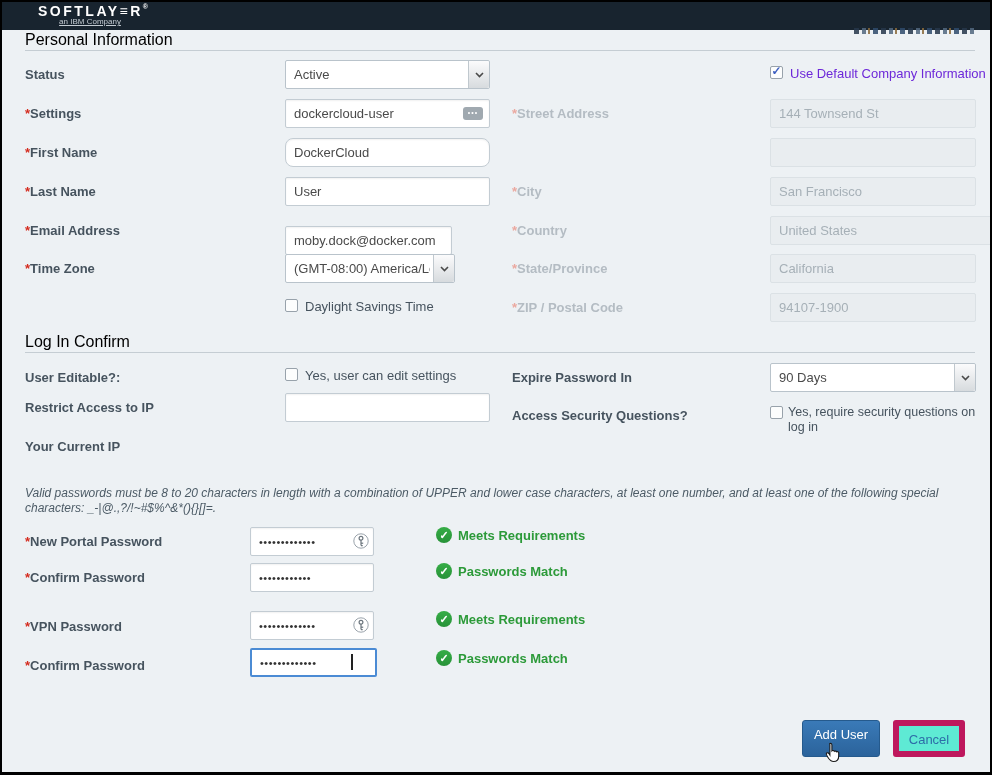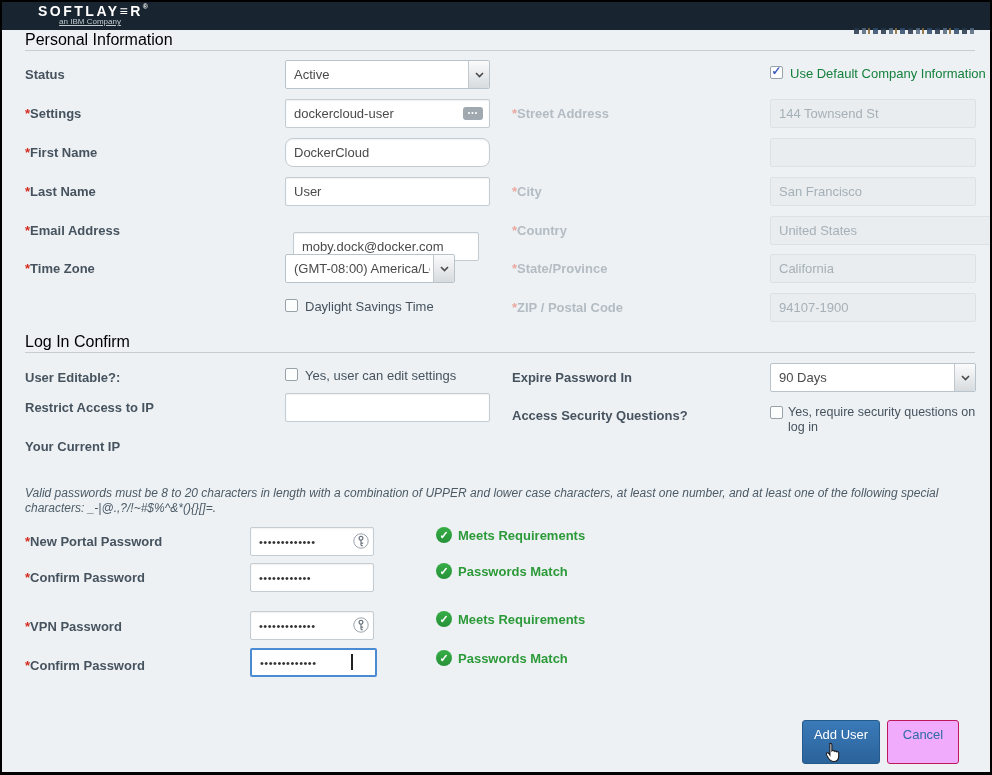--- a/index.html
+++ b/index.html
@@ -52,23 +52,23 @@
   .badge { position:absolute; width:20px; height:13px; background:#a0a9b0; border-radius:3px; color:#fff;
            font-size:7px; line-height:12px; letter-spacing:1px; text-align:center; cursor:pointer; }
   .keyicon { position:absolute; width:16px; height:16px; cursor:pointer; }
   .caret { position:absolute; width:1.5px; height:16px; background:#222; }
   .note { position:absolute; font-size:12px; font-style:italic; color:#4c5b66; line-height:15px; }
   .gc { position:absolute; width:16px; height:16px; border-radius:50%; background:linear-gradient(#36ad46,#279238);
         color:#fff; font-size:11px; font-weight:bold; line-height:16px; text-align:center; }
   .gt { position:absolute; font-size:13px; font-weight:bold; color:#2c9a39; white-space:nowrap; }
 
   
-  .btn { position:absolute; height:44px; border-radius:3px; font-size:13px; text-align:center; line-height:27px; cursor:pointer; }
+  .btn { position:absolute; height:37px; border-radius:3px; font-size:13px; text-align:center; line-height:27px; cursor:pointer; }
   .btn-add { background:linear-gradient(#3a7ab8,#2b639b); border:1px solid #255a8d; color:#fff; }
-  .btn-cancel { background:#f0abfc; border:1px solid #be185d; color:#2d6ca8; }
+  .btn-cancel { background:#5eead4; border:6px solid #be185d; color:#2d6ca8;margin-left:6px; }
   .cursor-icon { position:absolute; z-index:7; }
 </style>
 </head>
 <body>
 
 <div class="frame">
 <div class="page">
 
   <div class="topbar">
     <div class="logo">
@@ -95,39 +95,39 @@
   <input class="inp" style="left: 283px; top: 97px; width: 205px; padding-right: 30px;" value="dockercloud-user">
   <span class="badge" style="left:461px;top:105px">•••</span>
 
   <span class="lbl" style="left:23px;top:143px"><span class="req">*</span><span>First Name</span></span>
   <input class="inp" style="left: 283px; top: 136px; width: 205px; border-radius: 8px;" value="DockerCloud">
 
   <span class="lbl" style="left:23px;top:182px"><span class="req">*</span><span>Last Name</span></span>
   <input class="inp" style="left: 283px; top: 175px; width: 205px;" value="User">
 
   <span class="lbl" style="left:23px;top:221px"><span class="req">*</span><span>Email Address</span></span>
-  <input class="inp" style="left: 283px; top: 230px; width: 186px; margin-left: 8px;" value="moby.dock@docker.com">
+  <input class="inp" style="left: 283px; top: 224px; width: 167px;" value="moby.dock@docker.com">
 
   <span class="lbl" style="left:23px;top:259px"><span class="req">*</span><span>Time Zone</span></span>
   <div class="dd" style="left:283px;top:252px;width:170px">
     <span class="val">(GMT-08:00) America/Los Ar</span>
     <span class="dd-arrow">
           <svg width="9" height="6" viewBox="0 0 9 6">
             <path d="M1 1 L4.5 4.5 L8 1" stroke="#4a4a4a" stroke-width="1.6" fill="none"></path>
           </svg>
         </span>
   </div>
 
   <span class="cb" style="left:283px;top:297px"></span>
   <span class="cb-lbl" style="left:303px;top:297px">Daylight Savings Time</span>
 
   <span class="cb" style="left:768px;top:64px">
         <span class="ck">✓</span>
       </span>
-  <span class="cb-lbl" style="left:788px;top:64px;color:#15803d">Use Default Company Information</span>
+  <span class="cb-lbl" style="left:788px;top:64px;color:#6d28d9">Use Default Company Information</span>
 
   <span class="lbl dim" style="left:510px;top:104px"><span class="req">*</span><span>Street Address</span></span>
   <input class="inp dis" style="left: 768px; top: 97px; width: 206px;" value="144 Townsend St">
   <input class="inp dis" style="left: 768px; top: 136px; width: 206px;" value="">
 
   <span class="lbl dim" style="left:510px;top:182px"><span class="req">*</span><span>City</span></span>
   <input class="inp dis" style="left: 768px; top: 175px; width: 206px;" value="San Francisco">
 
   <span class="lbl dim" style="left:510px;top:221px"><span class="req">*</span><span>Country</span></span>
   <input class="inp dis" style="left: 768px; top: 214px; width: 226px;" value="United States">

